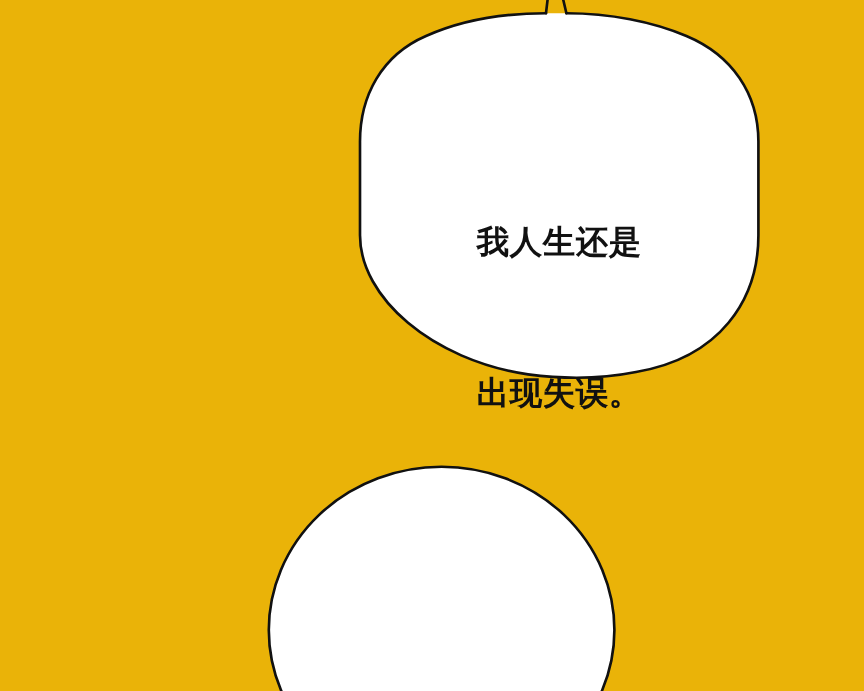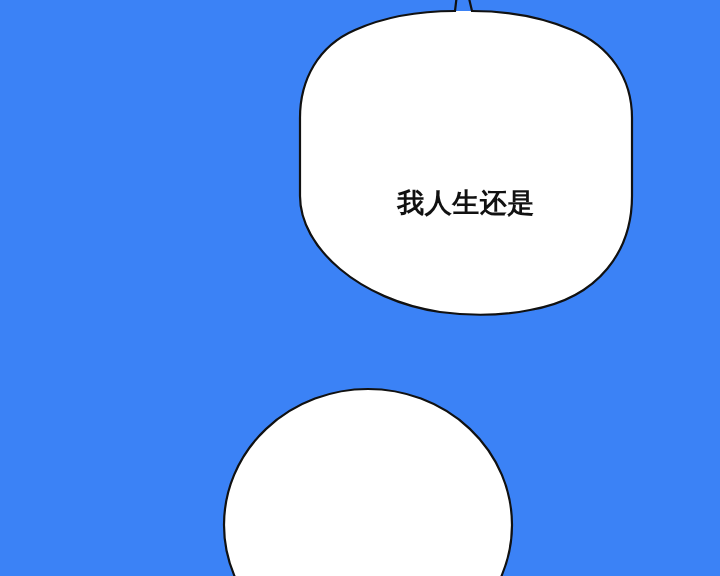--- a/index.html
+++ b/index.html
@@ -6,21 +6,21 @@
   html, body {
     margin: 0;
     padding: 0;
     background: #ffffff;
   }
 
   #panel {
     position: relative;
     width: 720px;
     height: 576px;
-    background: #3b82f6;
+    background: #eab308;
     overflow: hidden;
     font-family: "DejaVu Sans", "Liberation Sans", sans-serif;
   }
 
   
   #bubble-art {
     position: absolute;
     left: 0;
     top: 0;
     width: 720px;
@@ -80,19 +80,20 @@
       <path d="M 455 11 L 457 -6 M 472 11 L 468 -6" fill="none" stroke="#111111" stroke-width="2.2" stroke-linecap="round" stroke-linejoin="round"></path>
     </g>
 
     <g>
       <ellipse cx="368" cy="525" rx="144" ry="136" fill="#ffffff" stroke="#111111" stroke-width="2.2"></ellipse>
     </g>
   </svg>
 
   <div class="bubble-text" id="bubble-1-text">
     <span class="line">我人生还是</span>
+    <span class="line">出现失误。</span>
   </div>
 
   <div class="bubble-text" id="bubble-2-text">
     
   </div>
 
 </div>
 
 </body></html>

